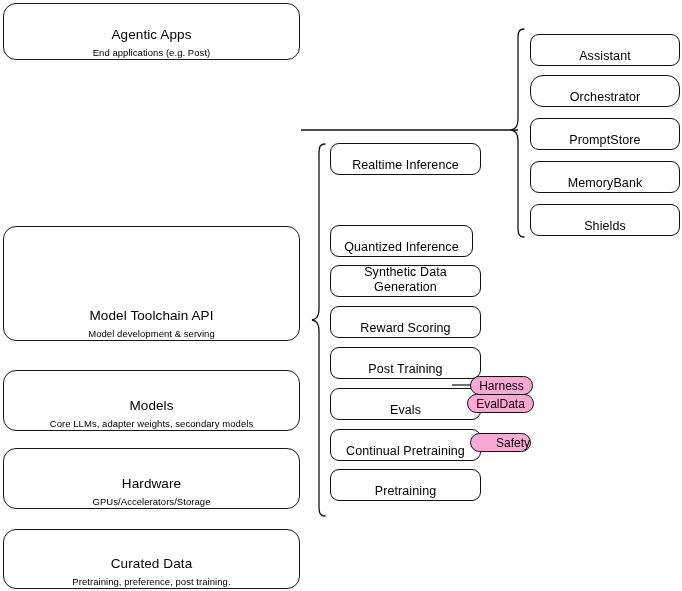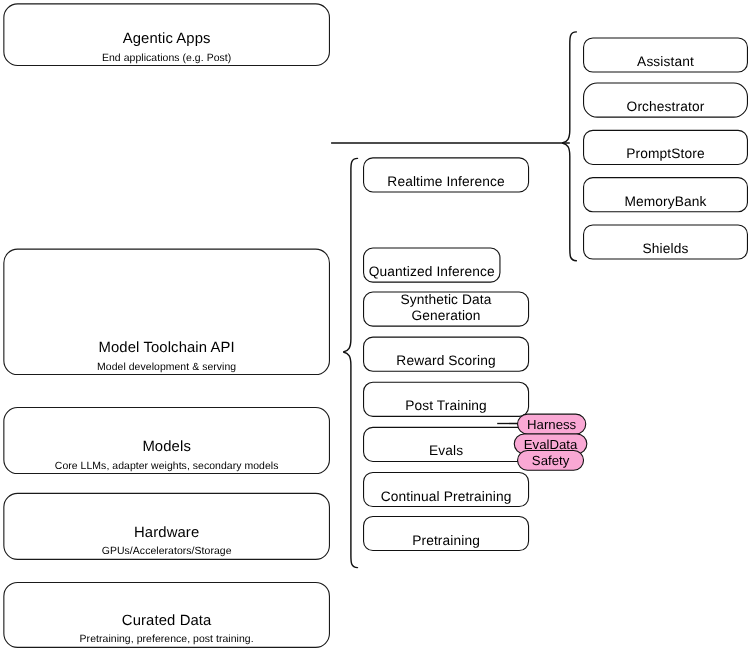--- a/index.html
+++ b/index.html
@@ -111,21 +111,21 @@
   </div>
 
   <div class="box layer" style="left:3px;top:529px;width:297px;height:60px;">
     <div class="title">Curated Data</div>
     <div class="sub">Pretraining, preference, post training.</div>
   </div>
 
   <div class="box item" style="left:330px;top:143px;width:151px;height:32px;">
     <div class="title">Realtime Inference</div>
   </div>
-  <div class="box item" style="left:330px;top:225px;width:125px;height:32px;">
+  <div class="box item" style="left:330px;top:225px;width:143px;height:32px;">
     <div class="title">Quantized Inference</div>
   </div>
   <div class="box item" style="left:330px;top:265px;width:151px;height:32px;">
     <div class="title">Synthetic Data Generation</div>
   </div>
   <div class="box item" style="left:330px;top:306px;width:151px;height:32px;">
     <div class="title">Reward Scoring</div>
   </div>
   <div class="box item" style="left:330px;top:347px;width:151px;height:32px;">
     <div class="title">Post Training</div>
@@ -139,21 +139,21 @@
   <div class="box item" style="left:330px;top:469px;width:151px;height:32px;">
     <div class="title">Pretraining</div>
   </div>
 
   <div class="pill" style="left:470px;top:376px;width:63px;height:19px;">
     <span>Harness</span>
   </div>
   <div class="pill" style="left:467px;top:394px;width:67px;height:19px;">
     <span>EvalData</span>
   </div>
-  <div class="pill" style="left:470px;top:409px;width:61px;height:19px;">
+  <div class="pill" style="left:470px;top:433px;width:61px;height:19px;justify-content:flex-end;">
     <span>Safety</span>
   </div>
 
   <div class="box item" style="left:530px;top:34px;width:150px;height:32px;">
     <div class="title">Assistant</div>
   </div>
   <div class="box item" style="left:530px;top:75px;width:150px;height:32px;border-radius:13px;">
     <div class="title">Orchestrator</div>
   </div>
   <div class="box item" style="left:530px;top:118px;width:150px;height:32px;">

